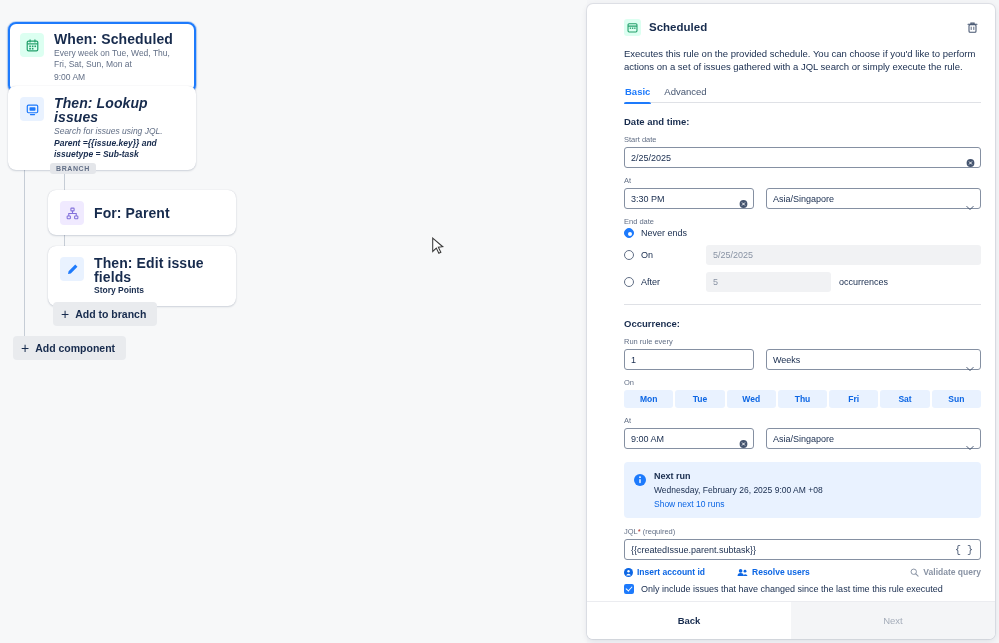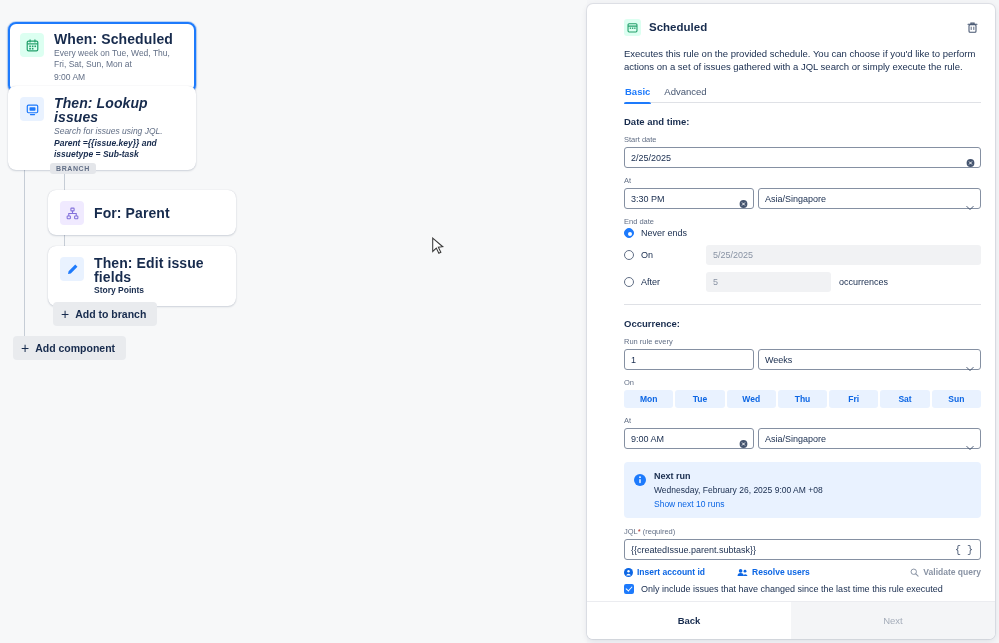--- a/index.html
+++ b/index.html
@@ -139,21 +139,21 @@
     padding: 0 22px 0 6px;
     font-family: "Liberation Sans", sans-serif;
     display:flex; align-items:center;
     position: relative;
   }
   .inp-wrap { position: relative; }
   .inp-clear {
     position: absolute; right: 6px; top: 50%; transform: translateY(-50%);
     width: 9px; height: 9px; cursor: pointer;
   }
-  .inp-row { display: flex; gap: 4px; }
+  .inp-row { display: flex; gap: 12px; }
   .inp-row > .inp-wrap.small { width: 130px; flex: none; }
   .inp-row > .inp-wrap.grow  { flex: 1; }
   .chev {
     position: absolute; right: 7px; top: 50%; transform: translateY(-50%);
     width: 8px; height: 5px;
   }
   .inp.ro { background:#f1f2f4; border-color: transparent; color:#8993a4; }
 
   .radio-row { display: flex; align-items: center; margin-top: 7px; }
   .radio {

